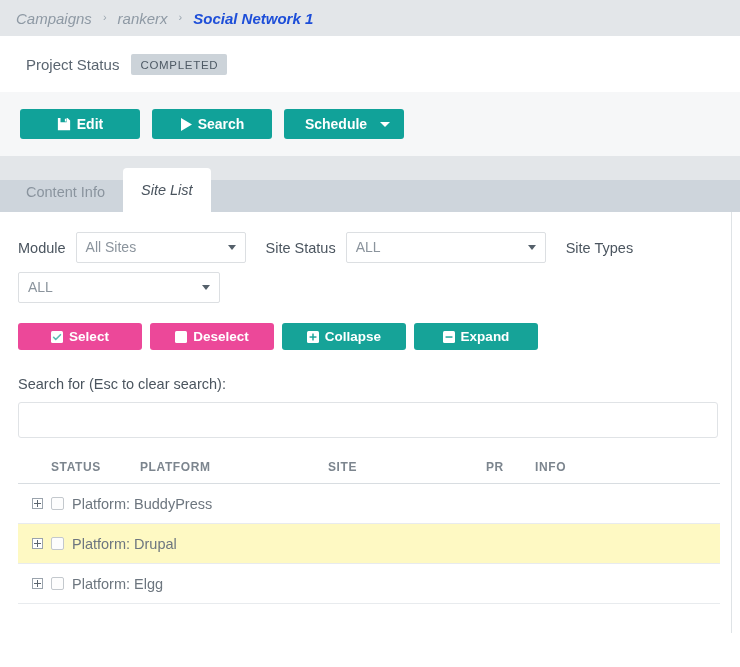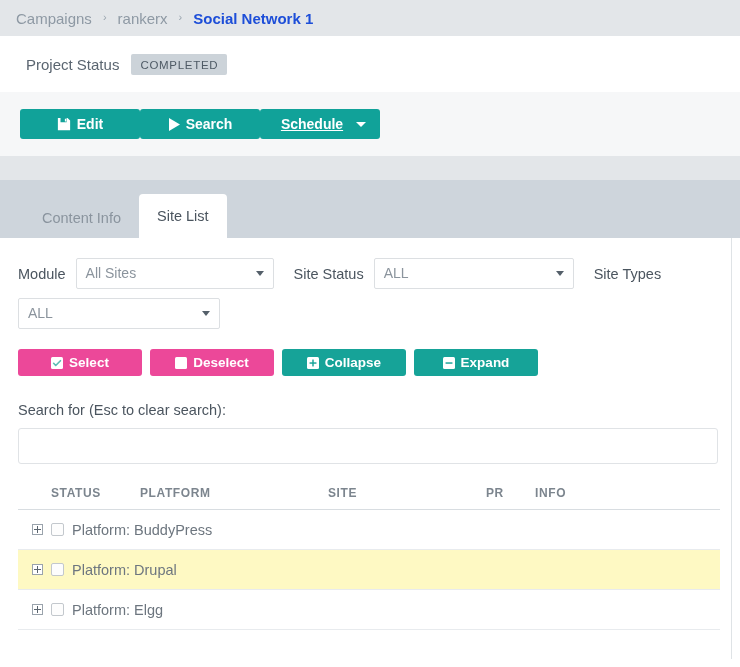--- a/index.html
+++ b/index.html
@@ -15,21 +15,21 @@
   
   .breadcrumb-bar {
     height: 36px;
     background: #e3e6e9;
     display: flex;
     align-items: center;
     padding: 0 16px;
     font-size: 15px;
     color: #8e99a4;
   }
-  .crumb { color: #8e99a4; text-decoration: none; }
+  .crumb { color: #8e99a4; text-decoration: none; font-style: italic; }
   .crumb.current { color: #1d4ed8; font-weight: bold; }
   .crumb-sep {
     margin: 0 11px;
     color: #9aa5af;
     font-size: 11px;
     position: relative;
     top: -1px;
   }
 
   
@@ -52,20 +52,21 @@
     font-weight: normal;
   }
 
   
   .action-strip {
     height: 64px;
     background: #f6f7f8;
     display: flex;
     align-items: center;
     padding: 0 20px;
+    gap: 12px;
   }
   .btn {
     border: none;
     background: #11a299;
     color: #ffffff;
     font-family: "Liberation Sans", sans-serif;
     font-size: 14px;
     font-weight: bold;
     border-radius: 3px;
     height: 30px;
@@ -88,40 +89,41 @@
     border-top: 5px solid #fff;
   }
   .ico { display: inline-block; margin-right: 6px; line-height: 0; }
   .ico svg { display: block; }
 
   
   .gray-band { height: 24px; background: #e3e6e9; }
 
   
   .tab-strip {
-    height: 58px;
+    height: 32px;
     background: #ced5dc;
     display: flex;
     align-items: flex-end;
-    padding-left: 24px;
+    padding-left: 8px;
   }
   .tab {
     font-size: 14.5px;
     color: #8a949e;
     padding: 0 18px;
     height: 40px;
     display: flex;
     align-items: center;
     cursor: pointer;
   }
   .tab.active {
     background: #ffffff;
     color: #4a545e;
     border-radius: 4px 4px 0 0;
     height: 44px;
+    font-style: italic;
   }
 
   
   .panel {
     background: #ffffff;
     border-right: 1px solid #dfe3e6;
     width: 732px;
     min-height: 421px;
     padding: 20px 18px 0 18px;
   }
@@ -134,21 +136,21 @@
   }
   .sel {
     position: relative;
     display: inline-block;
     height: 31px;
     border: 1px solid #dcdfe2;
     background: #fff;
     border-radius: 2px;
     margin-right: 20px;
   }
-  .sel-w1 { width: 198px; }
+  .sel-w1 { width: 170px; }
   .sel-w2 { width: 200px; }
   .sel-w3 { width: 202px; }
   .sel .val {
     font-size: 14px;
     color: #8b949d;
     line-height: 29px;
     padding-left: 9px;
     display: block;
   }
   .sel .arrow {
@@ -290,21 +292,21 @@
     <button class="btn btn-start">
       <span class="ico">
         <svg width="12" height="13" viewBox="0 0 12 13" fill="#ffffff">
           <path d="M1 0l11 6.5L1 13z"></path>
         </svg>
       </span>
       <span>Search</span>
     </button>
 
     <button class="btn btn-schedule">
-      <span style="margin-right:16px;text-decoration:underline;">Schedule</span>
+      <span style="margin-right:16px;">Schedule</span>
       <span class="caret"></span>
     </button>
   </div>
 
   <div class="gray-band"></div>
 
   <div class="tab-strip">
     <div class="tab">
       <span>Content Info</span>
     </div>

